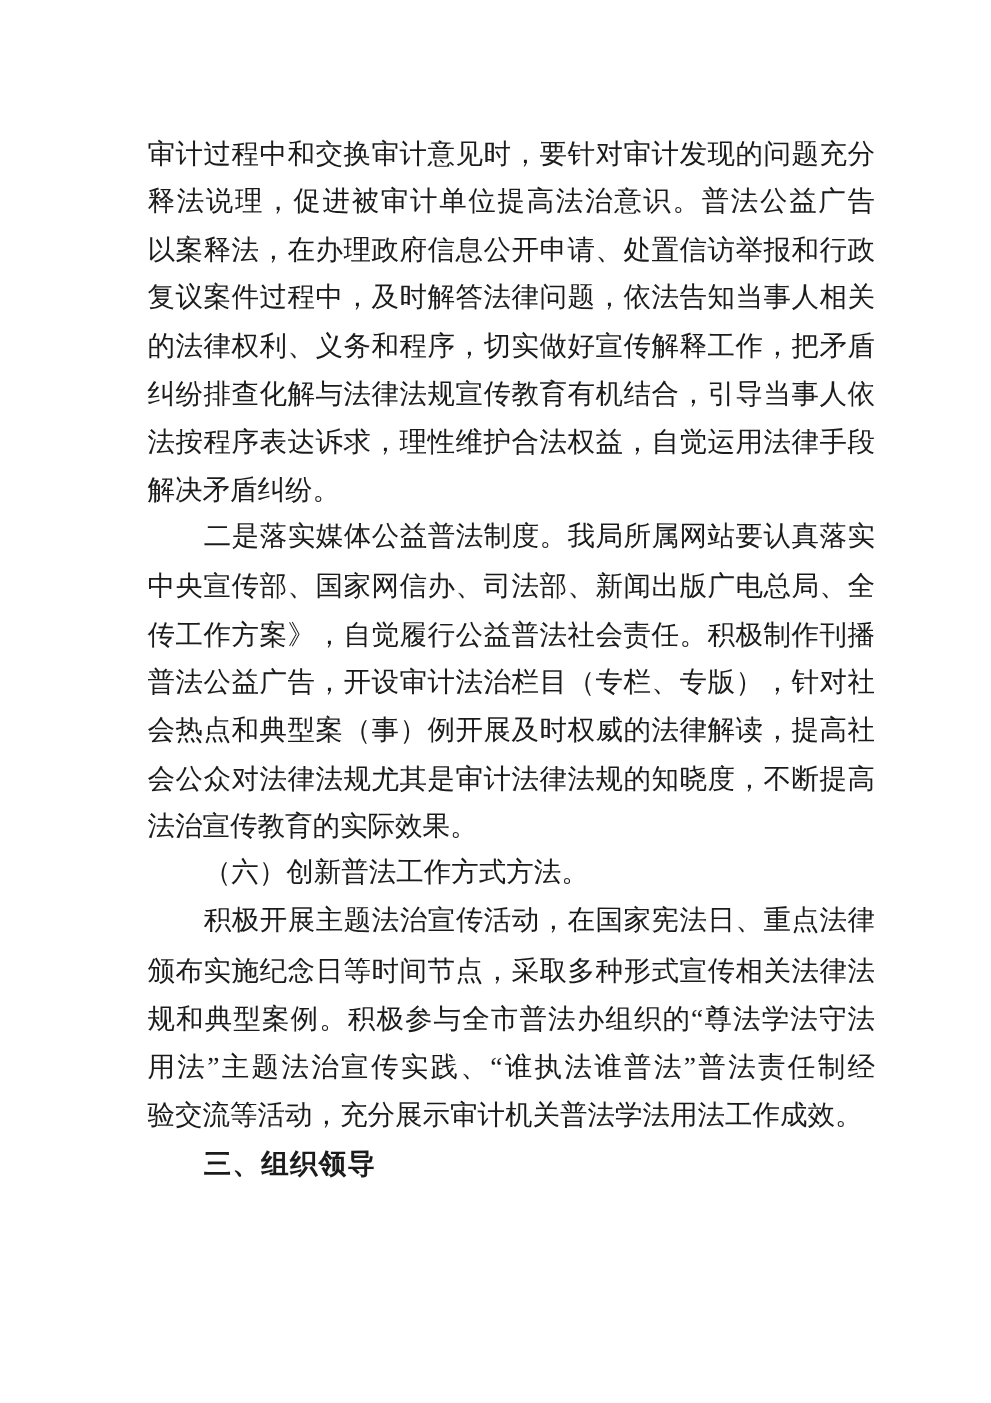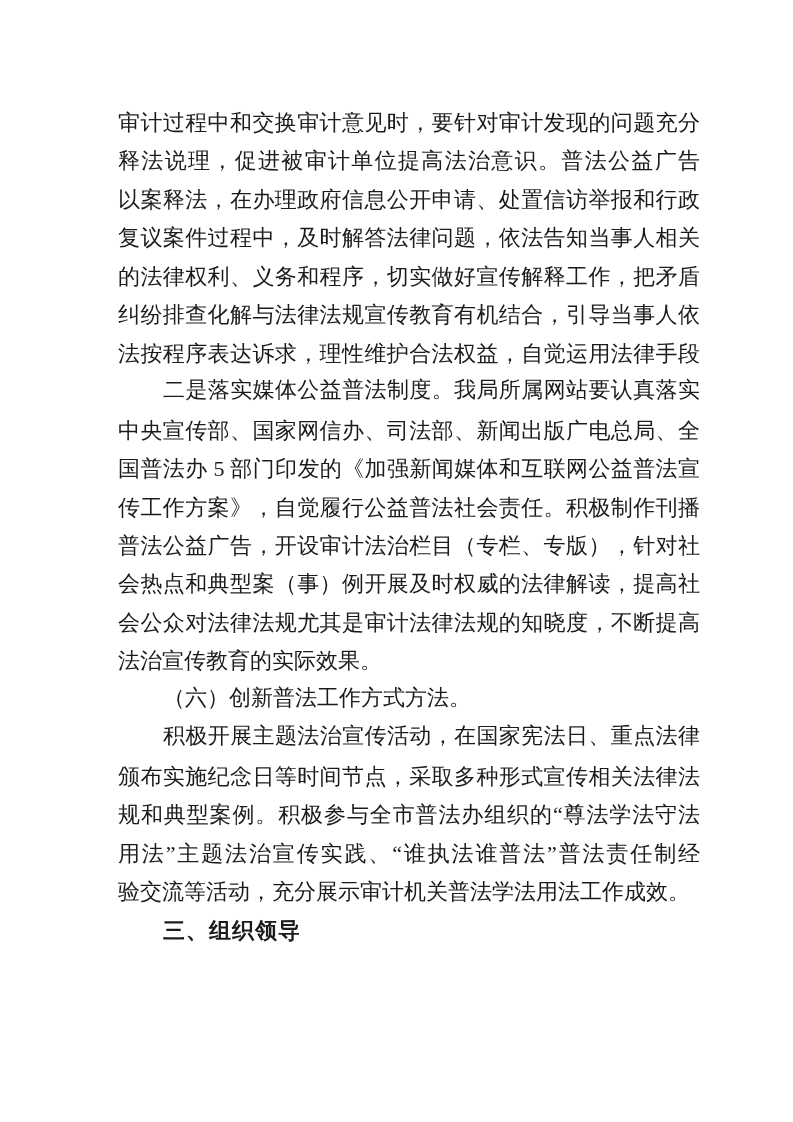--- a/index.html
+++ b/index.html
@@ -43,24 +43,24 @@
 <div class="page">
   <div class="text-block">
 
     <p class="line just">审计过程中和交换审计意见时，要针对审计发现的问题充分</p>
     <p class="line just">释法说理，促进被审计单位提高法治意识。普法公益广告</p>
     <p class="line just">以案释法，在办理政府信息公开申请、处置信访举报和行政</p>
     <p class="line just">复议案件过程中，及时解答法律问题，依法告知当事人相关</p>
     <p class="line just">的法律权利、义务和程序，切实做好宣传解释工作，把矛盾</p>
     <p class="line just">纠纷排查化解与法律法规宣传教育有机结合，引导当事人依</p>
     <p class="line just">法按程序表达诉求，理性维护合法权益，自觉运用法律手段</p>
+    <p class="line">解决矛盾纠纷。</p>
 
     <p class="line just indent">二是落实媒体公益普法制度。我局所属网站要认真落实</p>
     <p class="line just">中央宣传部、国家网信办、司法部、新闻出版广电总局、全</p>
-    <p class="line just">国普法办 5 部门印发的《加强新闻媒体和互联网公益普法宣</p>
     <p class="line just">传工作方案》，自觉履行公益普法社会责任。积极制作刊播</p>
     <p class="line just">普法公益广告，开设审计法治栏目（专栏、专版），针对社</p>
     <p class="line just">会热点和典型案（事）例开展及时权威的法律解读，提高社</p>
     <p class="line just">会公众对法律法规尤其是审计法律法规的知晓度，不断提高</p>
     <p class="line">法治宣传教育的实际效果。</p>
 
     <p class="line indent">（六）创新普法工作方式方法。</p>
 
     <p class="line just indent">积极开展主题法治宣传活动，在国家宪法日、重点法律</p>
     <p class="line just">颁布实施纪念日等时间节点，采取多种形式宣传相关法律法</p>

